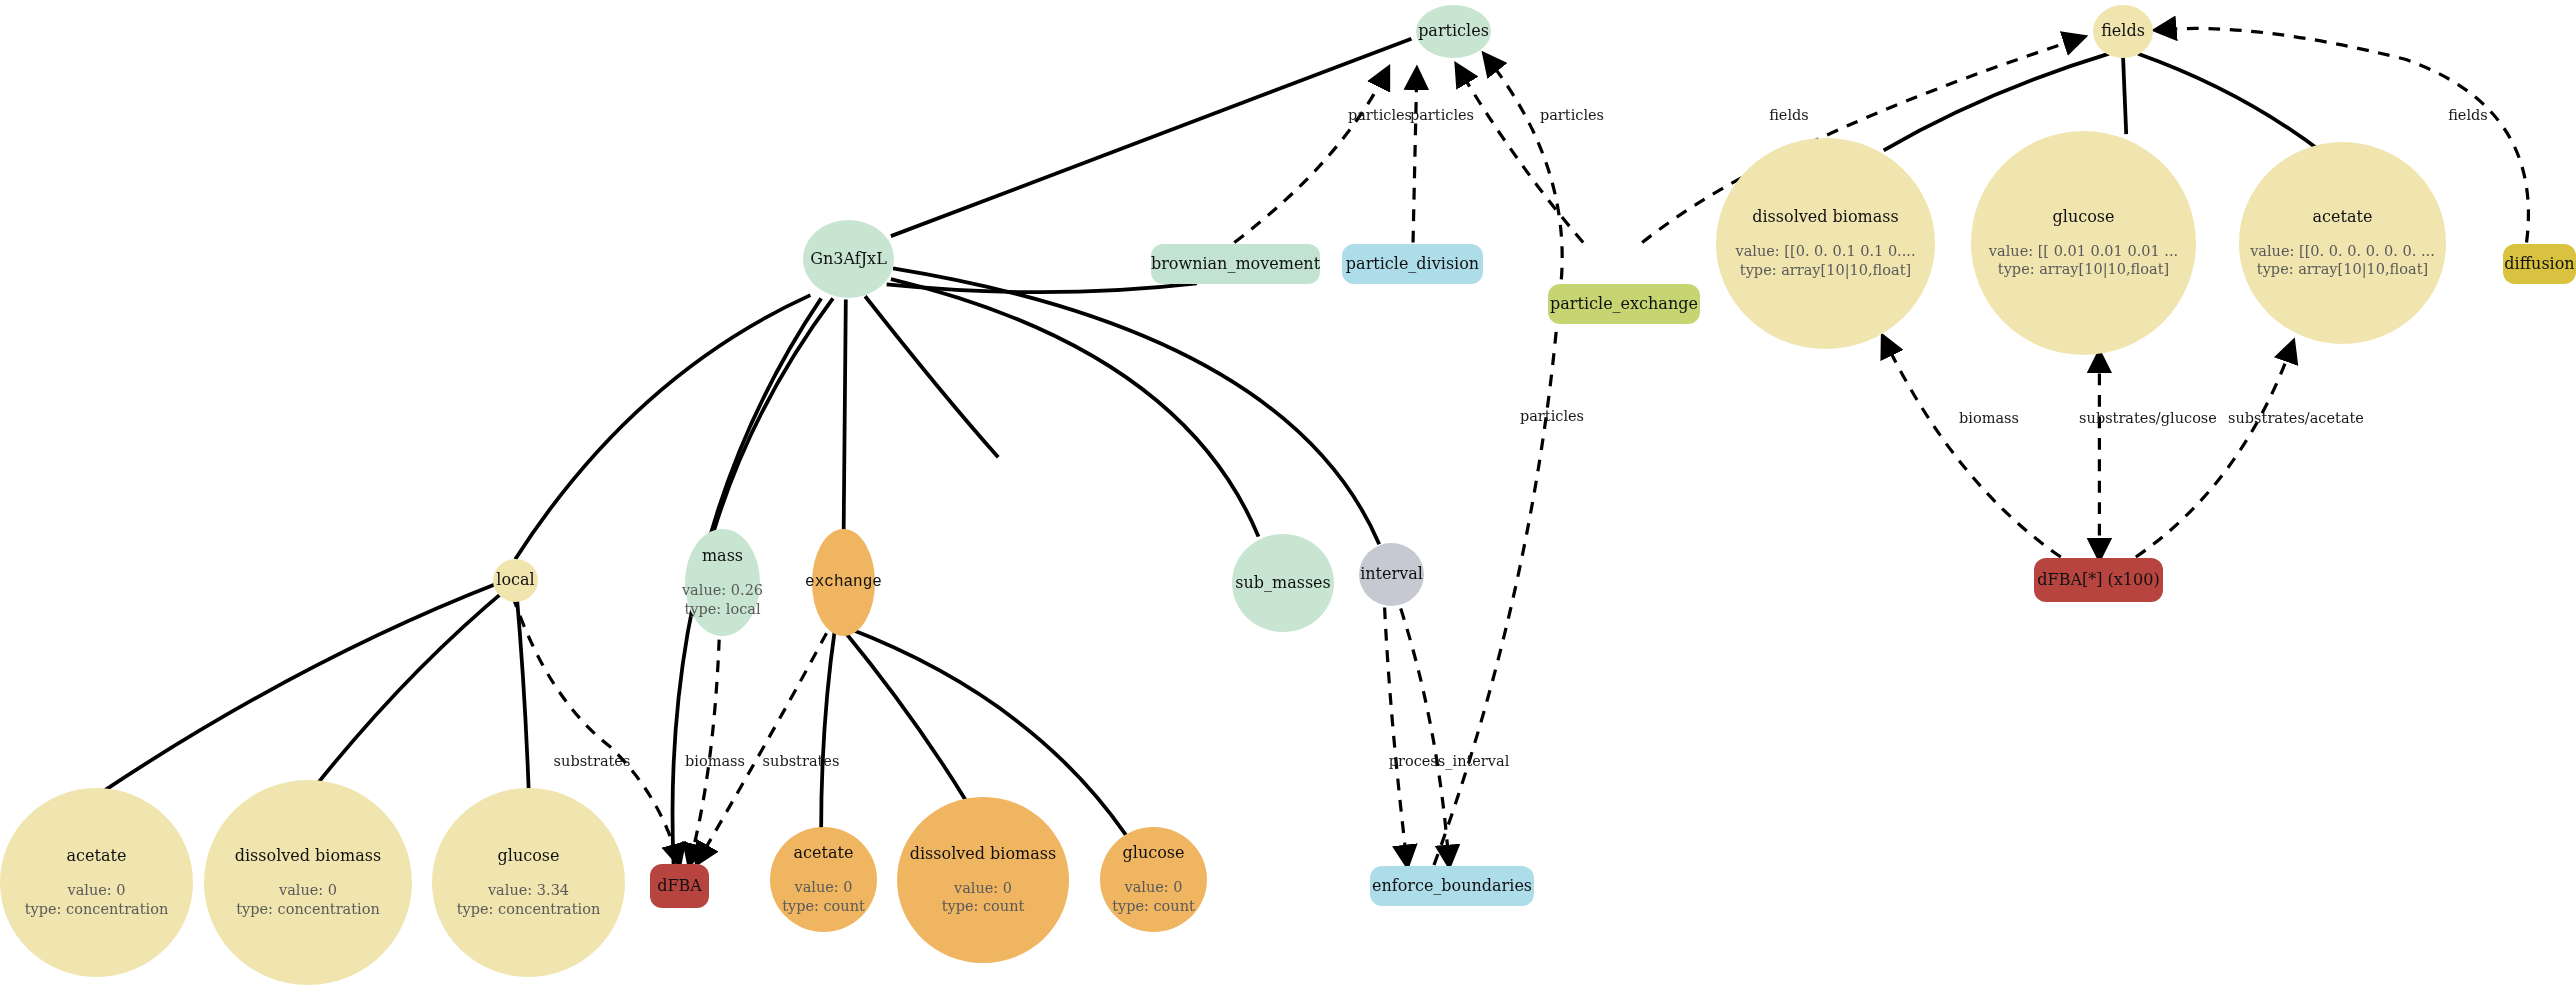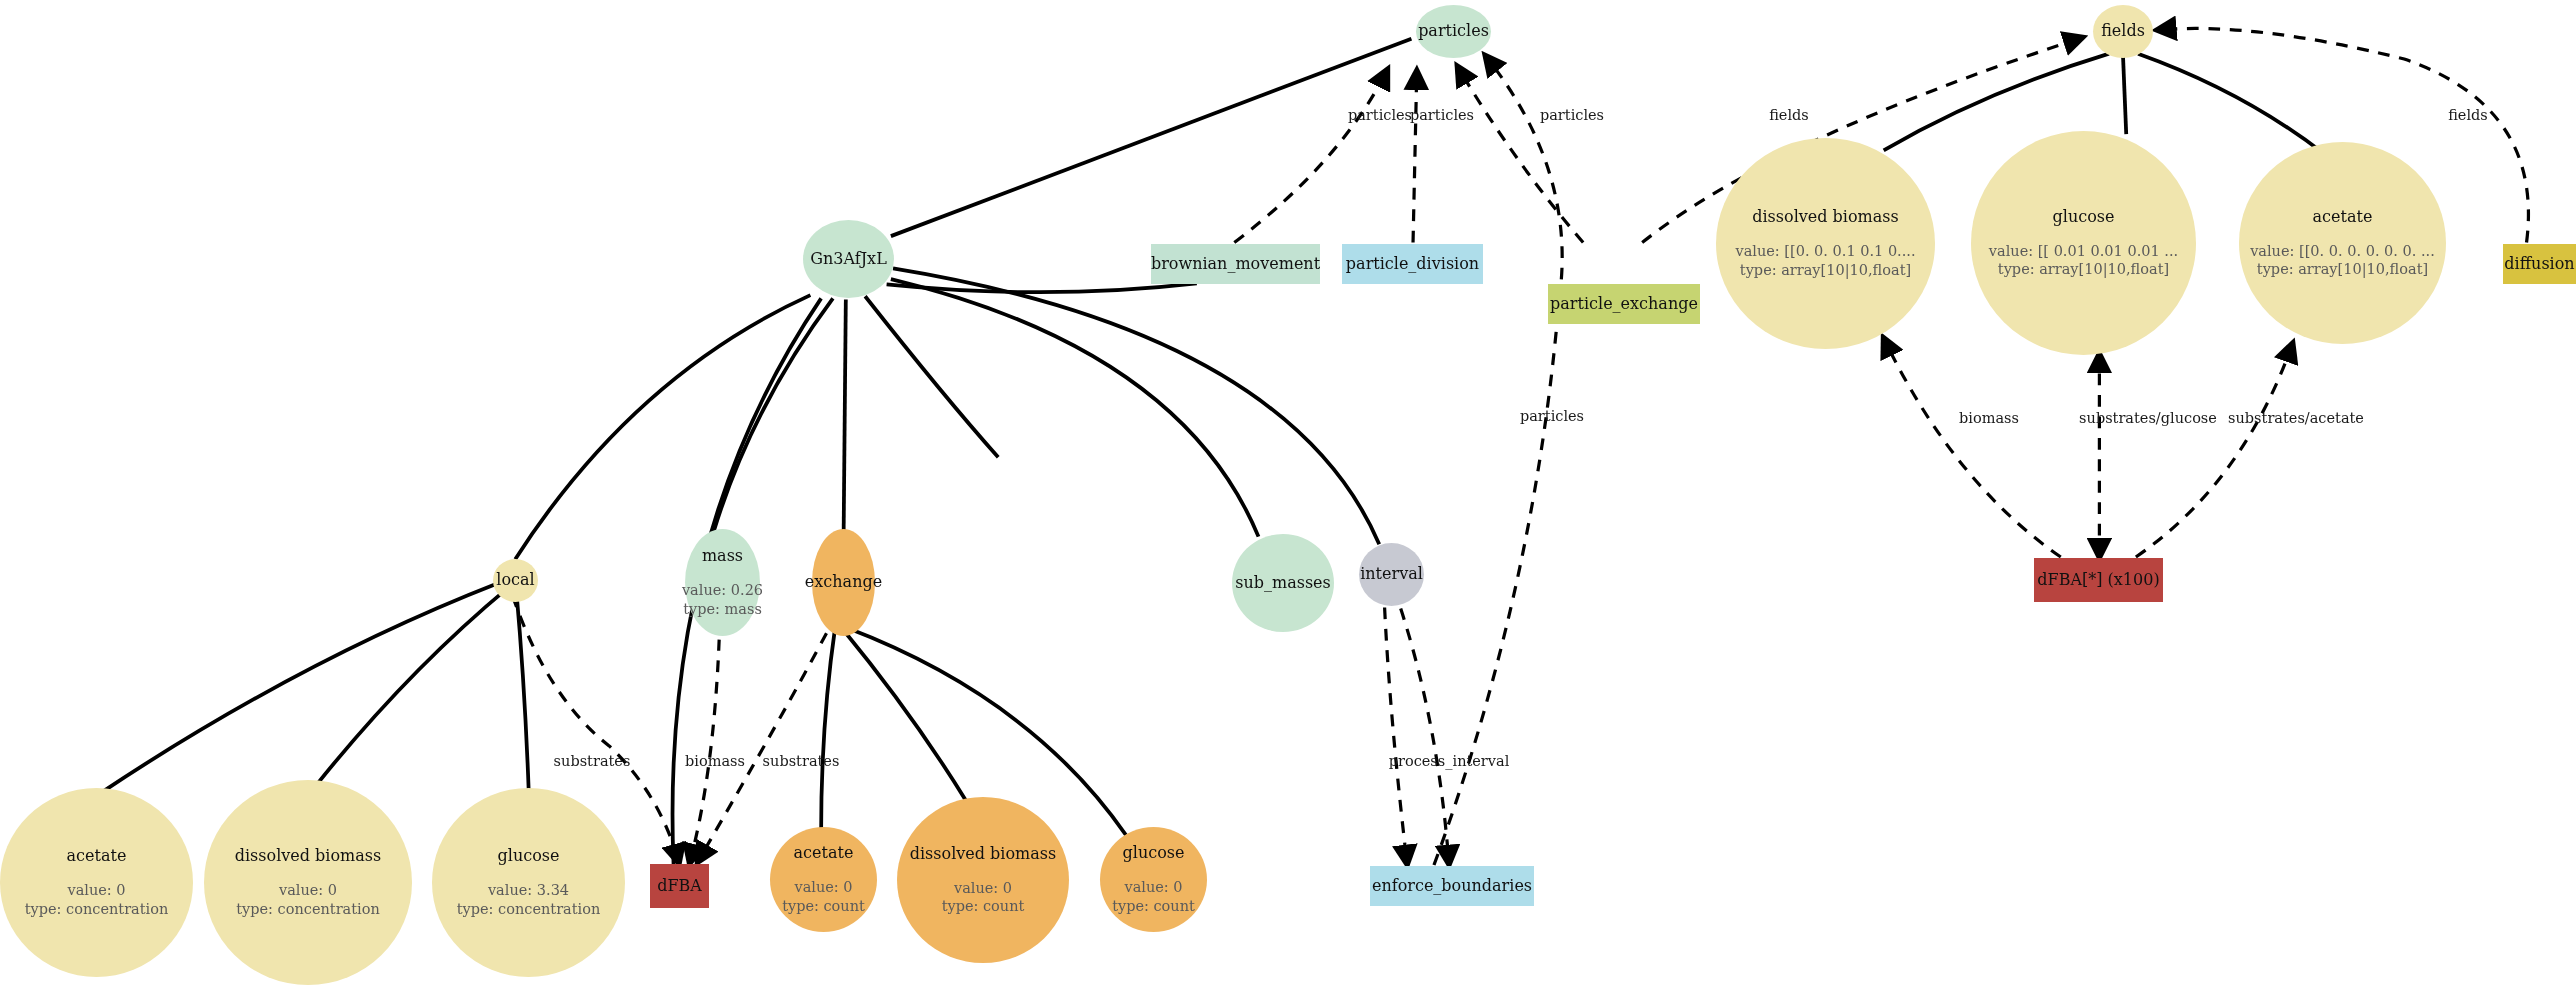--- a/index.html
+++ b/index.html
@@ -30,21 +30,21 @@
     box-sizing: border-box;
     display: flex;
     flex-direction: column;
     align-items: center;
     justify-content: center;
     text-align: center;
     line-height: 1.18;
     color: #000000;
   }
   .node.ellipse { border-radius: 50%; }
-  .node.box { border-radius: 0; text-align: right; }
+  .node.box { border-radius: 12px; text-align: right; }
   .node .nlabel {
     font-size: 16px;
     color: #111111;
     white-space: nowrap;
   }
   .node .nvalue, .node .ntype {
     font-size: 14.5px;
     color: #5a5a5a;
     white-space: nowrap;
   }
@@ -190,24 +190,24 @@
     <span class="nlabel">diffusion</span>
   </div>
 
   <div class="node ellipse c-store-yellow" style="left:493px; top:559px; width:45px; height:43px;">
     <span class="nlabel">local</span>
   </div>
 
   <div class="node ellipse c-store-green" style="left:685px; top:529px; width:75px; height:107px;">
     <span class="nlabel">mass</span>
     <span class="nvalue">value: 0.26</span>
-    <span class="ntype">type: mass</span>
-  </div>
-
-  <div class="node ellipse c-store-orange" style="left:812px; top:529px; width:63px; height:107px;">
+    <span class="ntype">type: local</span>
+  </div>
+
+  <div class="node ellipse c-store-orange" style="left:812px; top:529px; width:63px; height:107px;font-family:Liberation Mono, monospace;">
     <span class="nlabel">exchange</span>
   </div>
 
 
   <div class="node ellipse c-store-green" style="left:1232px; top:534px; width:102px; height:98px;">
     <span class="nlabel">sub_masses</span>
   </div>
 
   <div class="node ellipse c-store-grey" style="left:1359px; top:543px; width:65px; height:63px;">
     <span class="nlabel">interval</span>

